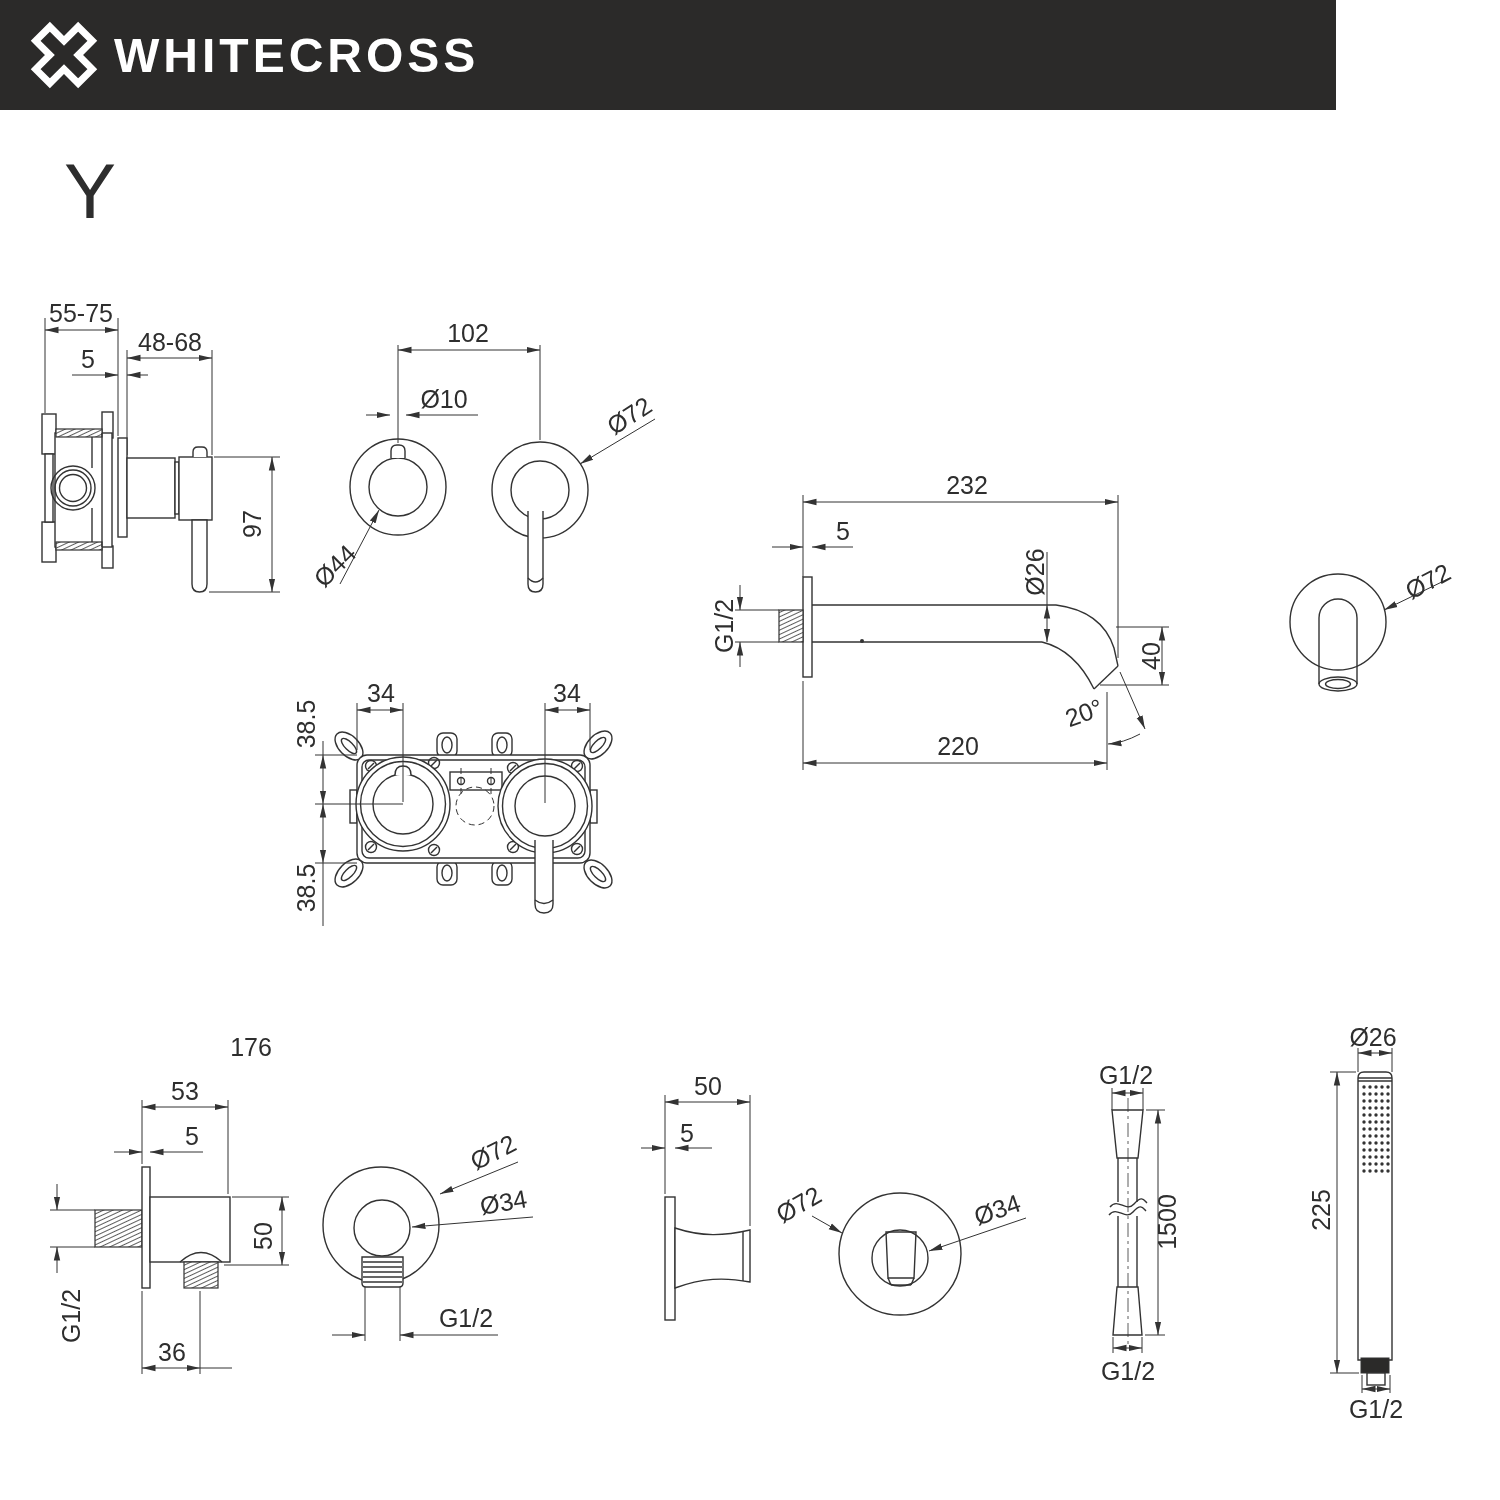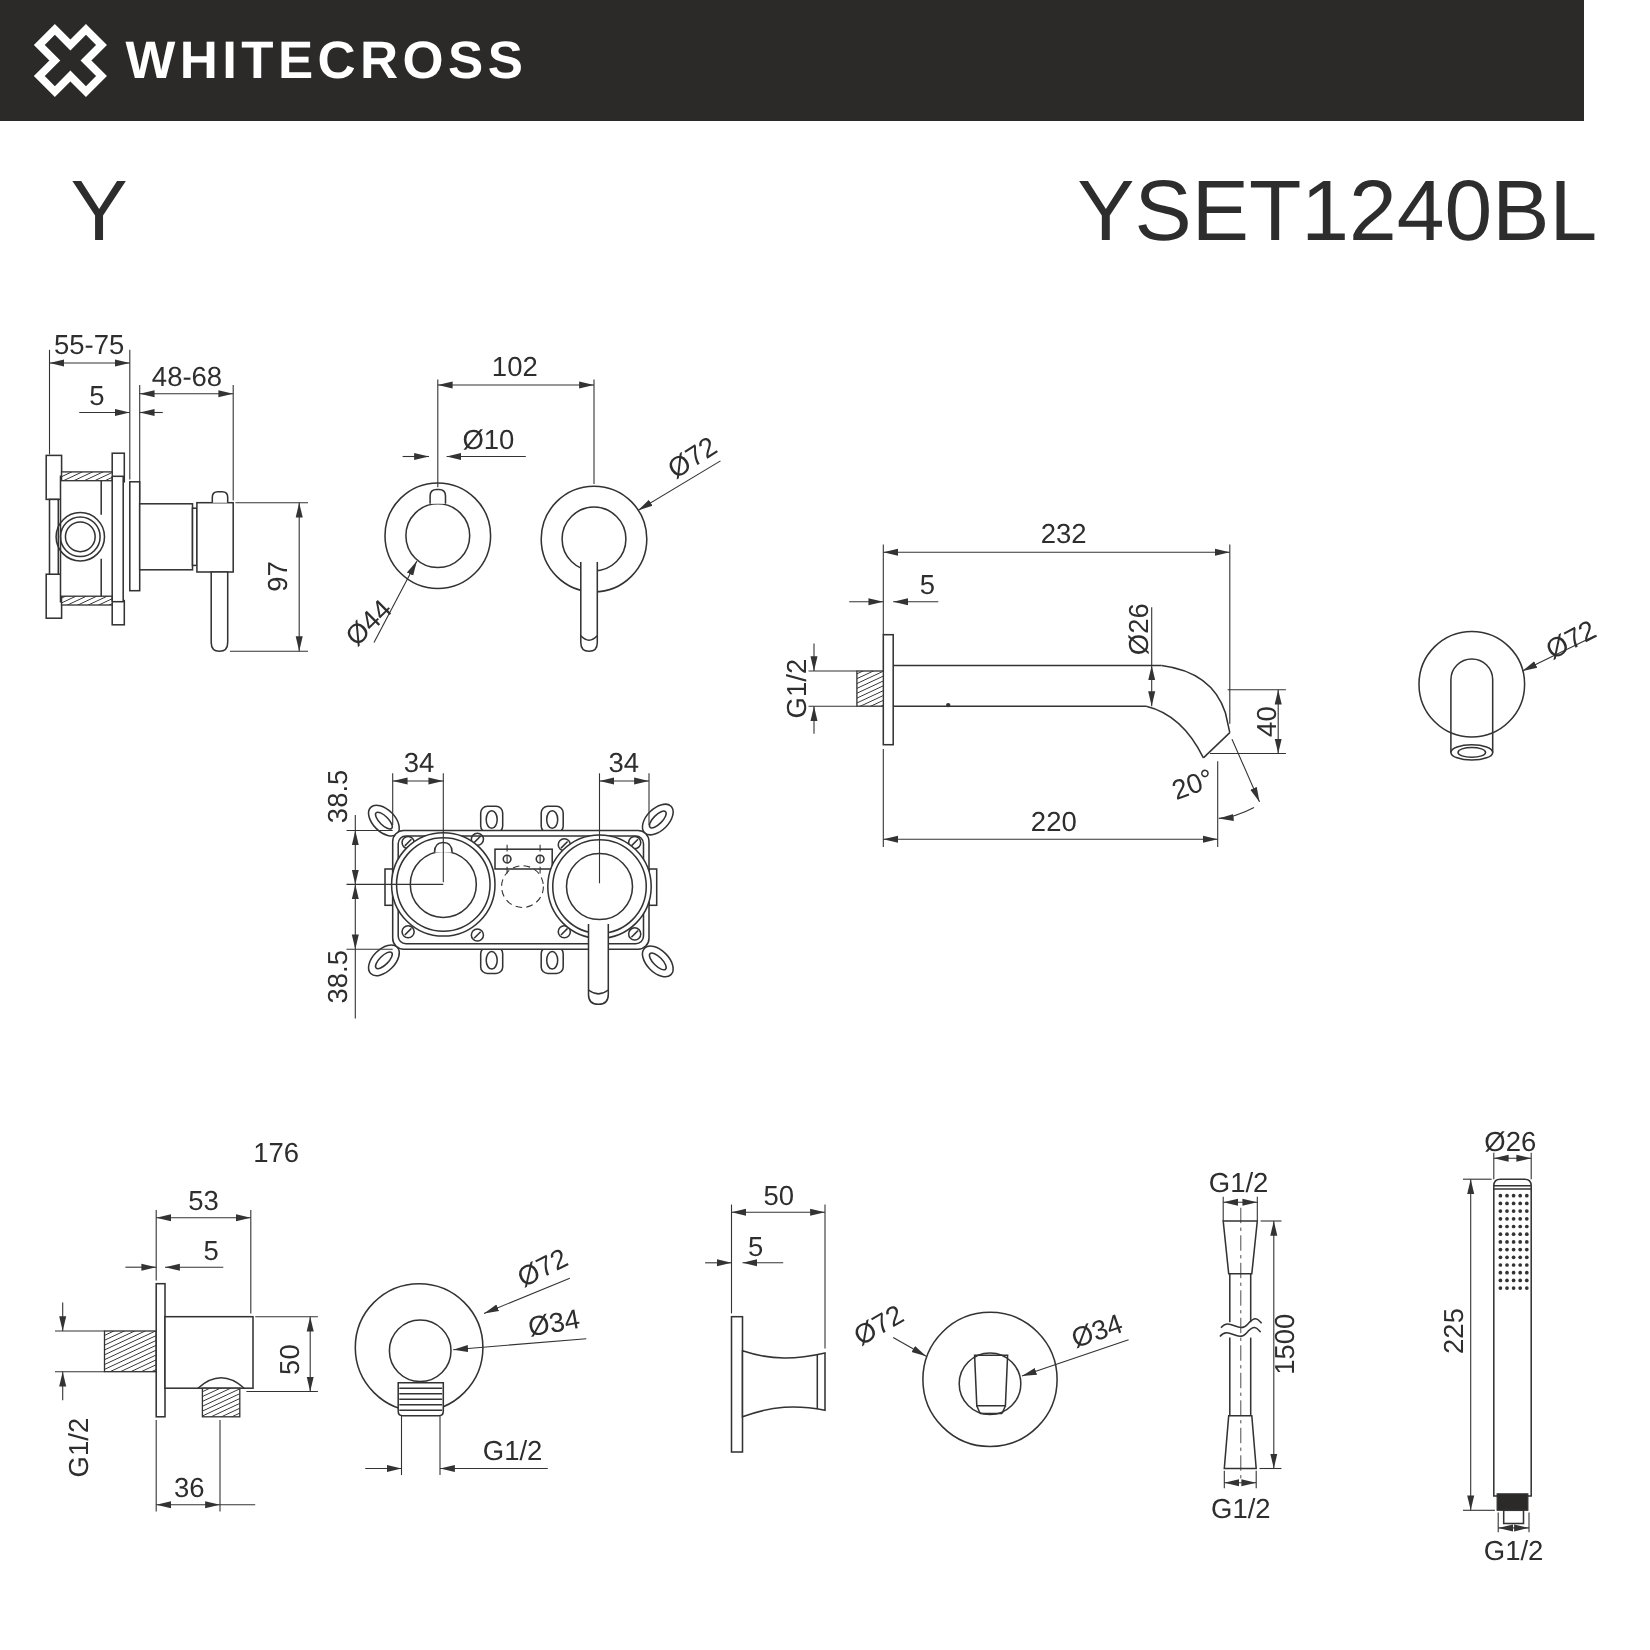--- a/index.html
+++ b/index.html
@@ -1,18 +1,18 @@
 <!DOCTYPE html>
 <html><head>
 <meta charset="utf-8">
 <style>
   html,body{margin:0;padding:0;background:#fff;}
   #page{position:relative;width:1500px;height:1500px;background:#fff;overflow:hidden;
         font-family:"Liberation Sans",sans-serif;}
-  .banner{position:absolute;left:0;top:0;width:1440px;height:110px;background:#2b2a29;
+  .banner{position:absolute;left:0;top:0;width:1336px;height:110px;background:#2b2a29;
           display:flex;align-items:center;}
   .logo{margin-left:30px;}
   .brand{color:#fff;font-size:48px;font-weight:600;letter-spacing:4px;margin-left:16px;}
   .series{position:absolute;left:64px;top:146px;font-size:78px;color:#2d2d2d;}
   .model{position:absolute;right:48px;top:146px;font-size:78px;color:#2d2d2d;}
   svg text{font-family:"Liberation Sans",sans-serif;}
   .t{font-size:25px;fill:#2e2e2e;text-anchor:middle;}
   .ln{stroke:#333;stroke-width:1.4;fill:none;}
   .lnf{stroke:#333;stroke-width:1.4;fill:#fff;}
   .dm{stroke:#333;stroke-width:1;fill:none;}
@@ -28,21 +28,20 @@
   <div class="banner">
     <svg class="logo" width="68" height="68" viewBox="0 0 68 68">
       <g transform="translate(34,34) rotate(45)">
         <path d="M-10,-30 L10,-30 L10,-10 L30,-10 L30,10 L10,10 L10,30 L-10,30 L-10,10 L-30,10 L-30,-10 L-10,-10 Z" fill="none" stroke="#fff" stroke-width="7" stroke-linejoin="miter"></path>
       </g>
     </svg>
     <span class="brand">WHITECROSS</span>
   </div>
 
   <div class="series">Y</div>
-  <div class="model">YSET1240BL</div>
 
   <svg width="1500" height="1500" viewBox="0 0 1500 1500" style="position:absolute;left:0;top:0">
     <defs>
       <marker id="ar" viewBox="0 0 14 8" refX="13.5" refY="4" markerWidth="14" markerHeight="8" orient="auto-start-reverse" markerUnits="userSpaceOnUse">
         <path d="M0,0.8 L13.5,4 L0,7.2 Z" fill="#333"></path>
       </marker>
       <pattern id="th" width="4" height="4" patternUnits="userSpaceOnUse" patternTransform="rotate(65)">
         <rect width="4" height="4" fill="#fff"></rect>
         <line x1="0" y1="0" x2="0" y2="4" stroke="#333" stroke-width="1.6"></line>
       </pattern>

